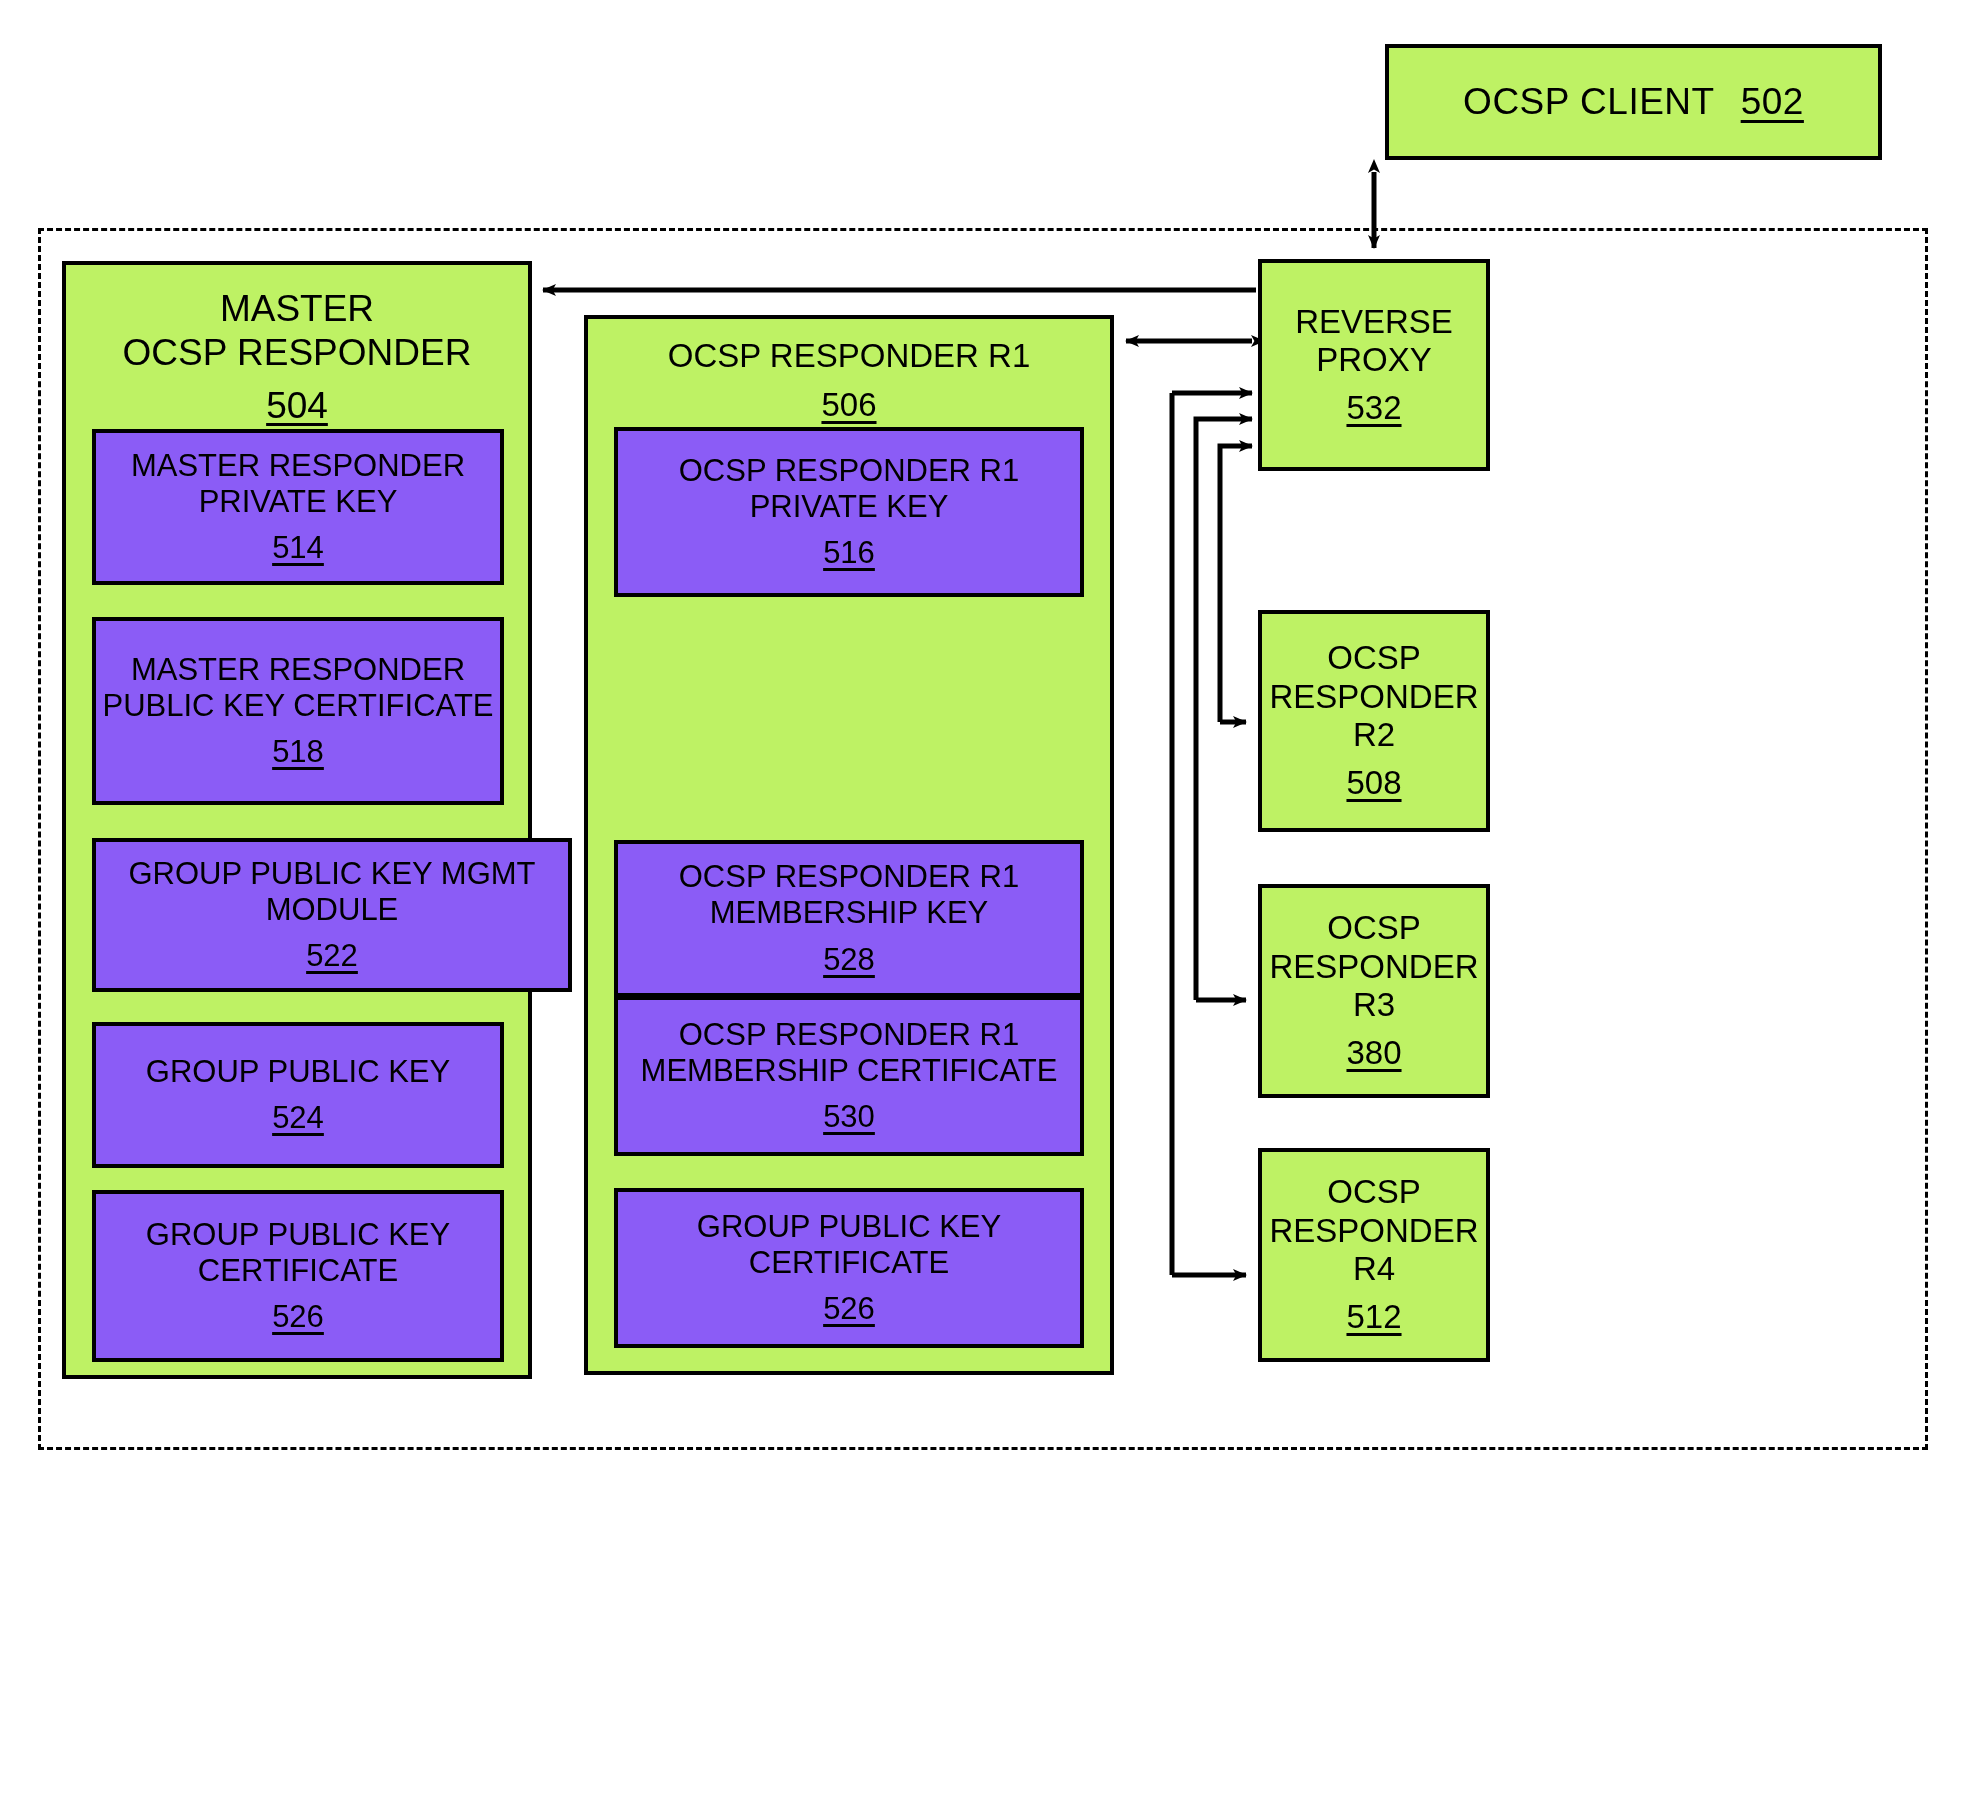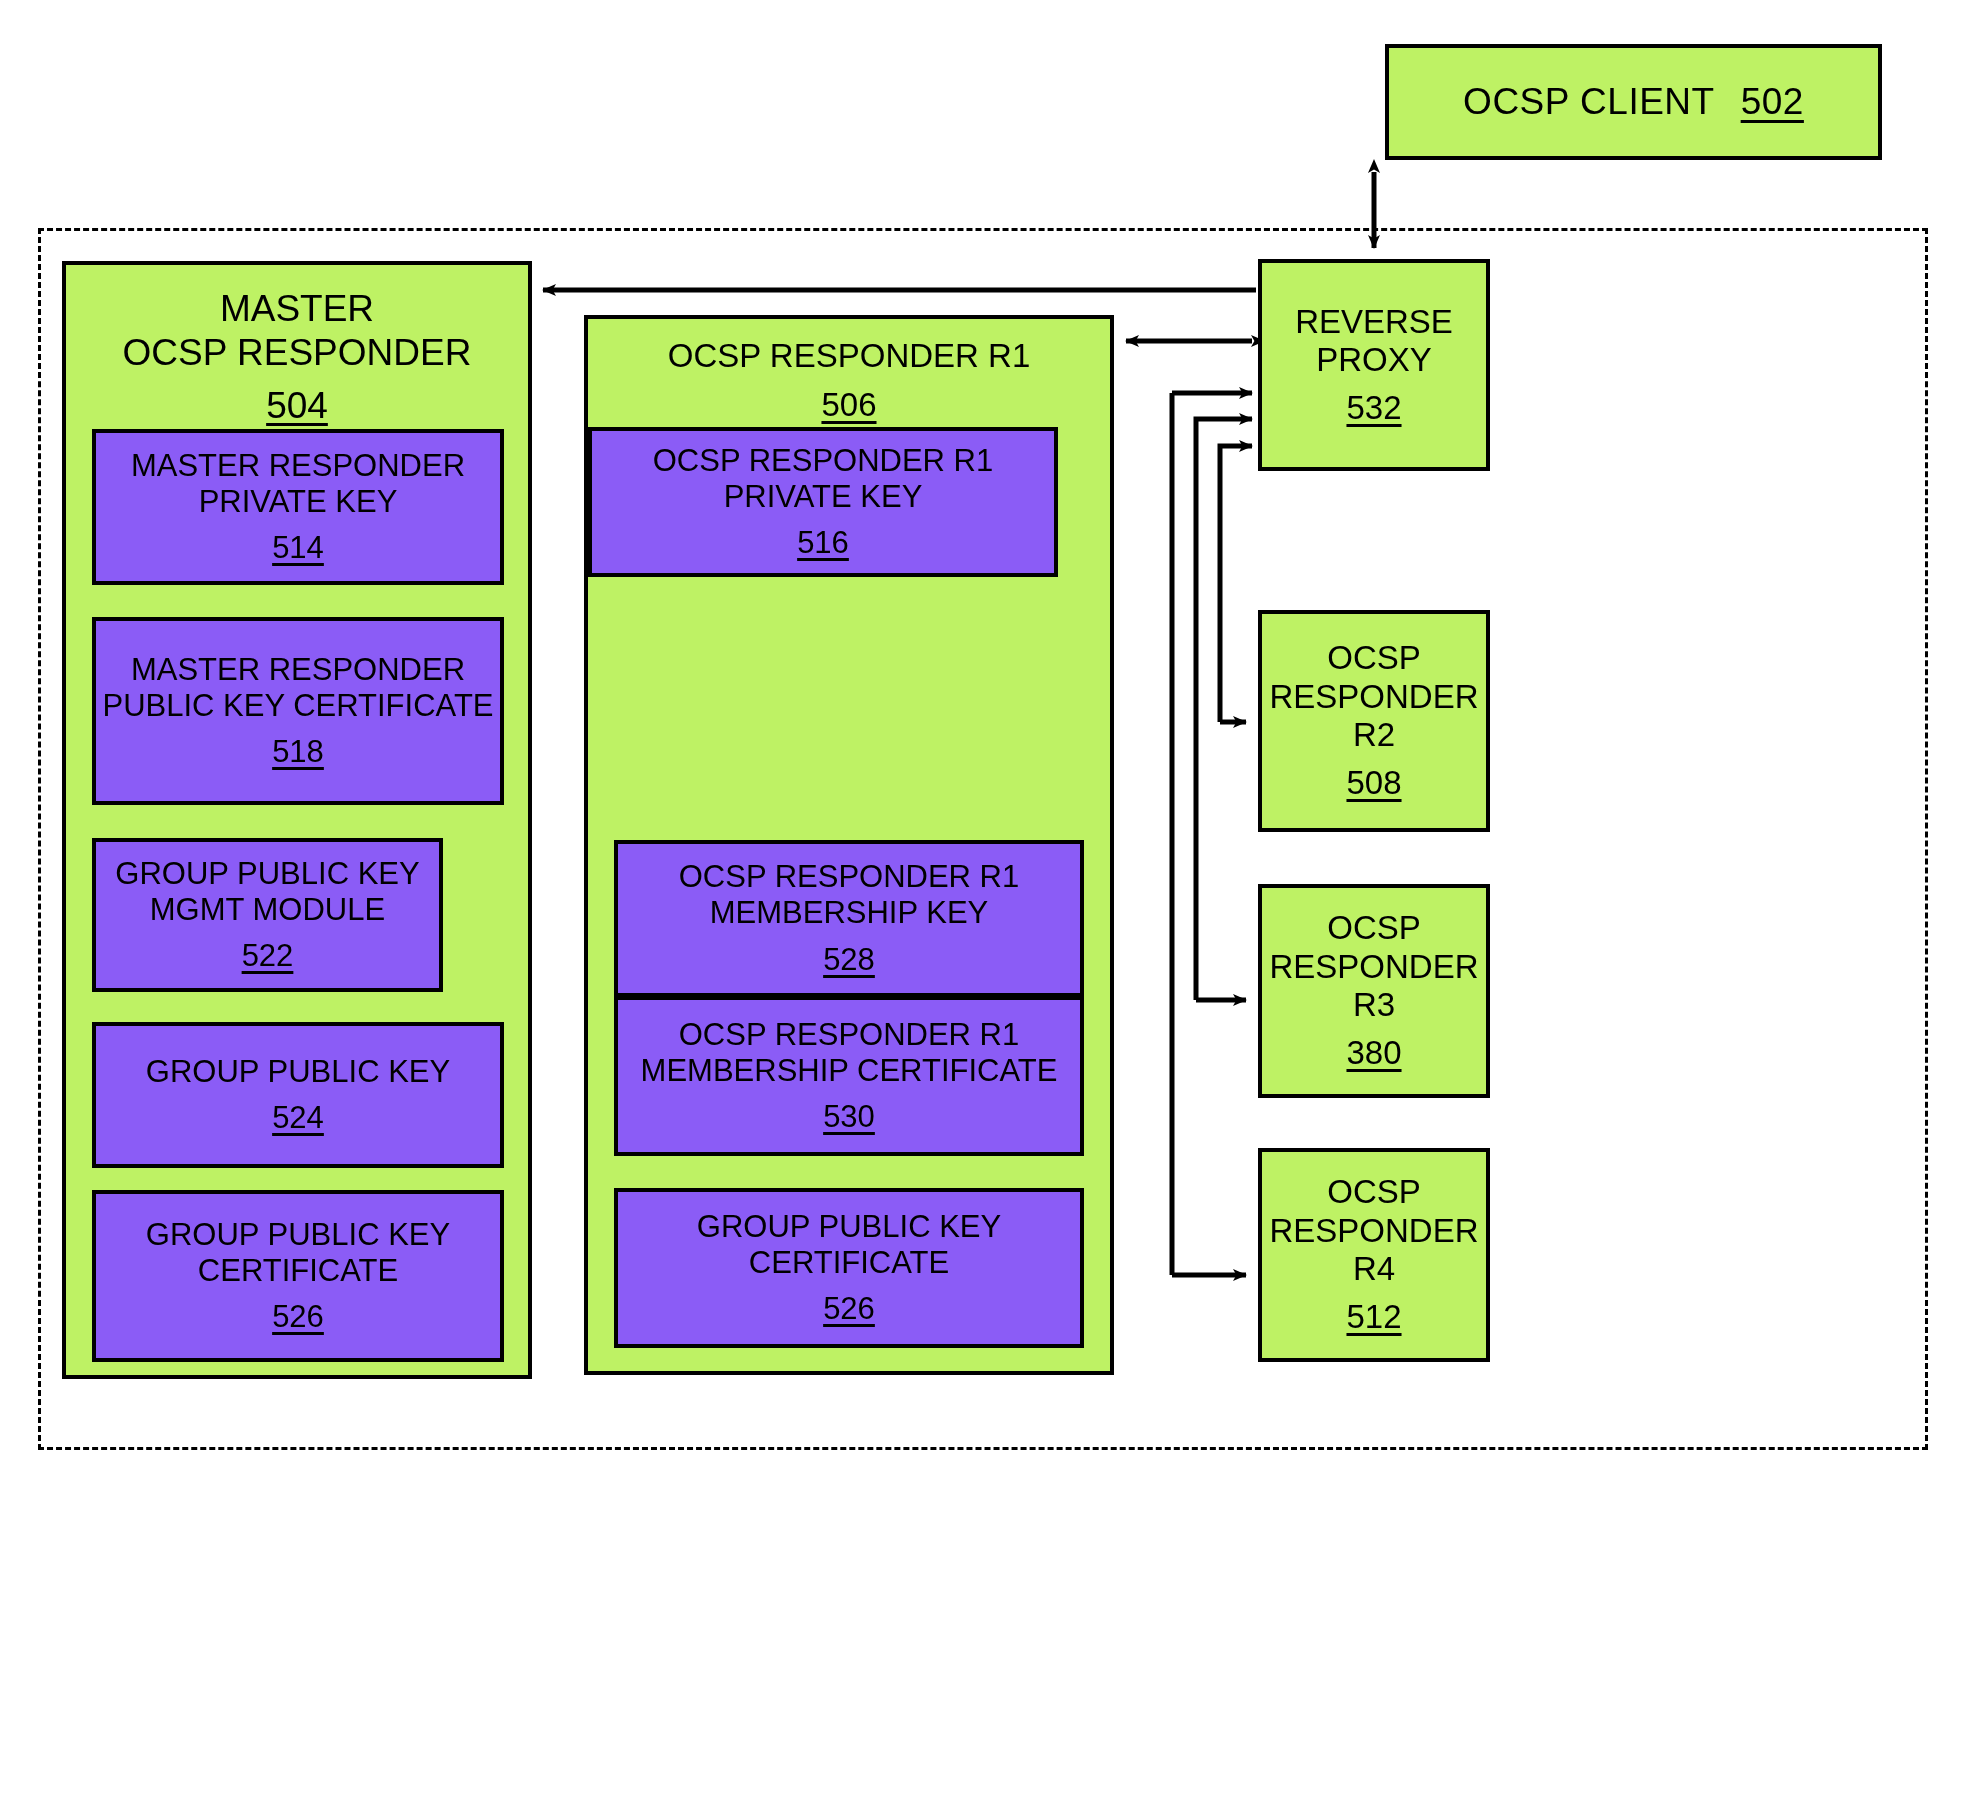--- a/index.html
+++ b/index.html
@@ -104,26 +104,26 @@
     justify-content: center;
     text-align: center;
     font-size: 31px;
     line-height: 1.17;
     z-index: 4;
   }
 
   
   #m-priv   { left: 92px;  top: 429px;  width: 412px; height: 156px; }
   #m-pubcert{ left: 92px;  top: 617px;  width: 412px; height: 188px; }
-  #m-gpkmod { left: 92px;  top: 838px;  width: 351px; height: 154px; }
+  #m-gpkmod { left: 92px;  top: 838px;  width: 480px; height: 154px; }
   #m-gpk    { left: 92px;  top: 1022px; width: 412px; height: 146px; }
   #m-gpkcert{ left: 92px;  top: 1190px; width: 412px; height: 172px; }
 
   
-  #r-priv     { left: 588px; top: 427px;  width: 470px; height: 150px; }
+  #r-priv     { left: 614px; top: 427px;  width: 470px; height: 170px; }
   #r-pubcert  { left: 614px; top: 619px;  width: 470px; height: 156px; }
   #r-memkey   { left: 614px; top: 840px;  width: 470px; height: 157px; }
   #r-memcert  { left: 614px; top: 996px;  width: 470px; height: 160px; }
   #r-gpkcert  { left: 614px; top: 1188px; width: 470px; height: 160px; }
 
   
   #reverse-proxy { left: 1258px; top: 259px;  width: 232px; height: 212px; font-size: 33px; }
   #responder-r2  { left: 1258px; top: 610px;  width: 232px; height: 222px; font-size: 33px; }
   #responder-r3  { left: 1258px; top: 884px;  width: 232px; height: 214px; font-size: 33px; }
   #responder-r4  { left: 1258px; top: 1148px; width: 232px; height: 214px; font-size: 33px; }

